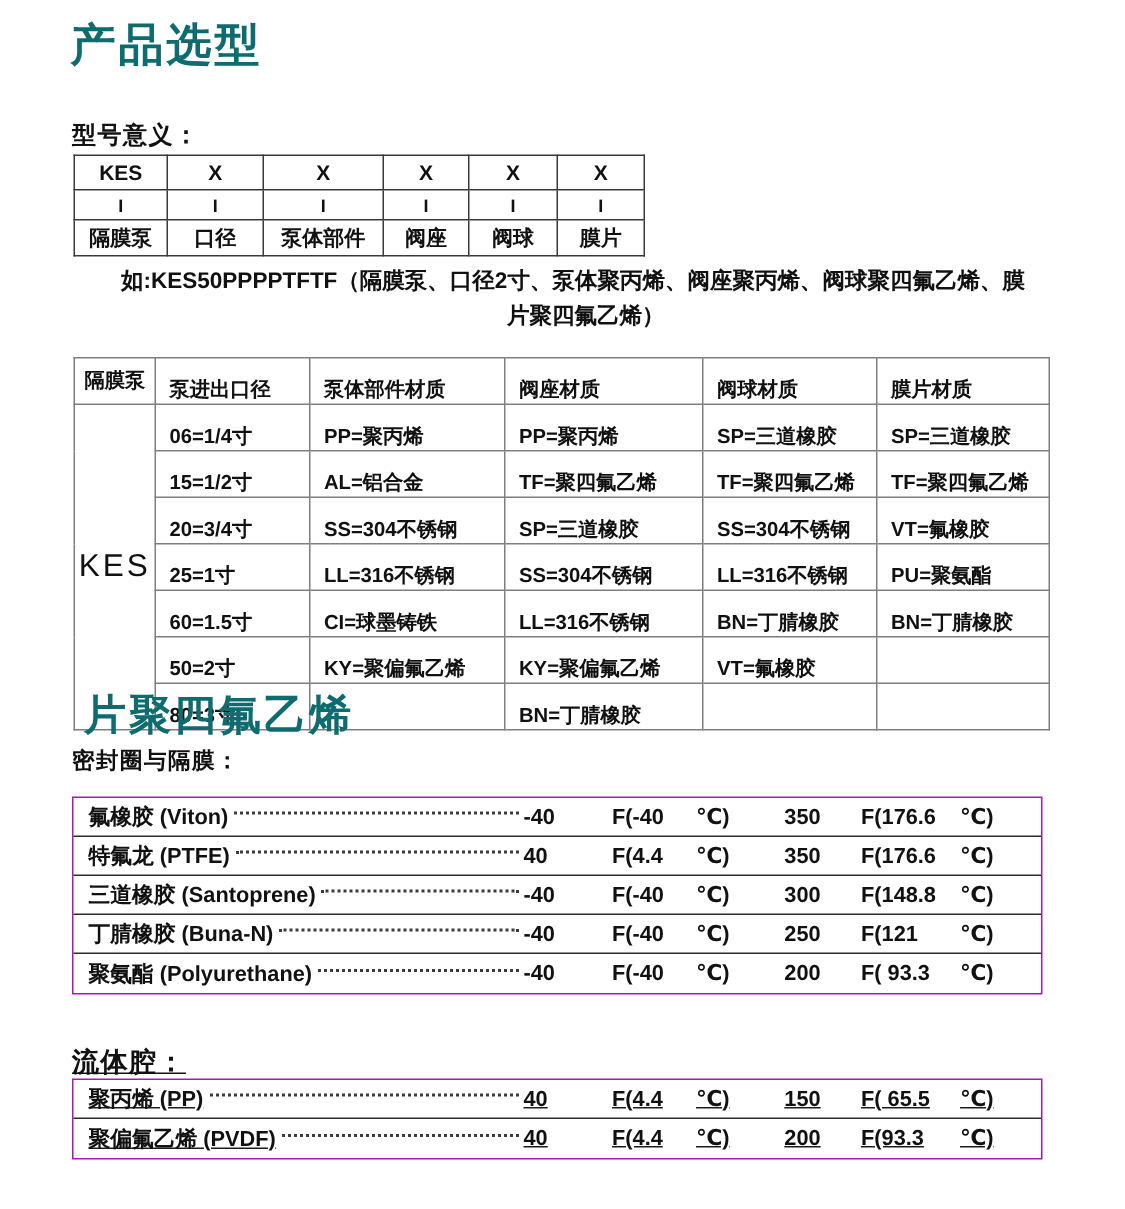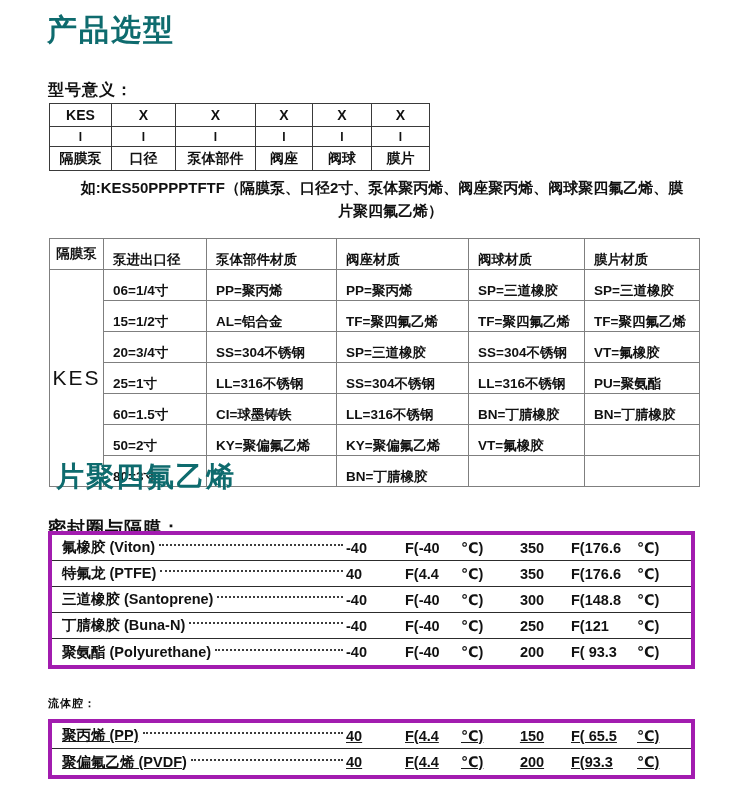--- a/index.html
+++ b/index.html
@@ -41,21 +41,21 @@
   }
   .sel-table th { font-weight:700; height:30px; }
   .sel-table th:first-child { text-align:center; padding:0 2px; }
   .sel-table td { height:26px; }
   .sel-table td.series {
     text-align:center; font-size:21px; letter-spacing:2px; font-weight:500; padding:0;
     font-family:"Liberation Sans","DejaVu Sans",sans-serif;
   }
 
   
-  .temp-table { border:4px solid #a21caf; background:#fff; }
+  .temp-table { border:1px solid #a21caf; background:#fff; }
   .temp-table .temp-row {
     display:flex; align-items:center; height:26px; padding-left:10px;
     border-bottom:1px solid #2c2c2c;
   }
   .temp-table .temp-row:last-child { border-bottom:none; }
   .t-name { font-size:14.5px; font-weight:700; color:#111; white-space:nowrap; }
   .t-dots { flex:1; border-bottom:2px dotted #3c3c3c; margin:0 3px 5px 4px; min-width:10px; }
   .t-val  { font-size:14.5px; font-weight:600; color:#111; white-space:pre; }
   .t-min  { width:44px; }
   .t-fmin { width:56px; margin-left:15px; }
@@ -182,21 +182,21 @@
     <td></td>
     <td>BN=丁腈橡胶</td>
     <td></td>
     <td></td>
   </tr>
 </tbody>
   </table>
 
 <h2 class="abs section-title">片聚四氟乙烯</h2>
 
-<div class="abs small-label" style="left:48px; top:516px; font-size:18px;">密封圈与隔膜：</div>
+<div class="abs small-label" style="left:48px; top:498px; font-size:15px;">密封圈与隔膜：</div>
 
 <div class="abs temp-table seal-table">
   <div class="temp-row">
     <span class="t-name">氟橡胶 (Viton)</span>
     <span class="t-dots"></span>
     <span class="t-val t-min">-40</span>
     <span class="t-val t-fmin">F(-40</span>
     <span class="t-val t-cmin">℃)</span>
     <span class="t-val t-max">350</span>
     <span class="t-val t-fmax">F(176.6</span>
@@ -237,21 +237,21 @@
     <span class="t-dots"></span>
     <span class="t-val t-min">-40</span>
     <span class="t-val t-fmin">F(-40</span>
     <span class="t-val t-cmin">℃)</span>
     <span class="t-val t-max">200</span>
     <span class="t-val t-fmax">F( 93.3</span>
     <span class="t-val t-cmax">℃)</span>
   </div>
 </div>
 
-<div class="abs small-label" style="left:48px; top:696px; font-size:11px;">流体腔：</div>
+<div class="abs small-label" style="left:48px; top:696px; font-size:18px;text-decoration:underline;">流体腔：</div>
 
 <div class="abs temp-table fluid-table">
   <div class="temp-row">
     <span class="t-name">聚丙烯 (PP)</span>
     <span class="t-dots"></span>
     <span class="t-val t-min">40</span>
     <span class="t-val t-fmin">F(4.4</span>
     <span class="t-val t-cmin">℃)</span>
     <span class="t-val t-max">150</span>
     <span class="t-val t-fmax">F( 65.5</span>

